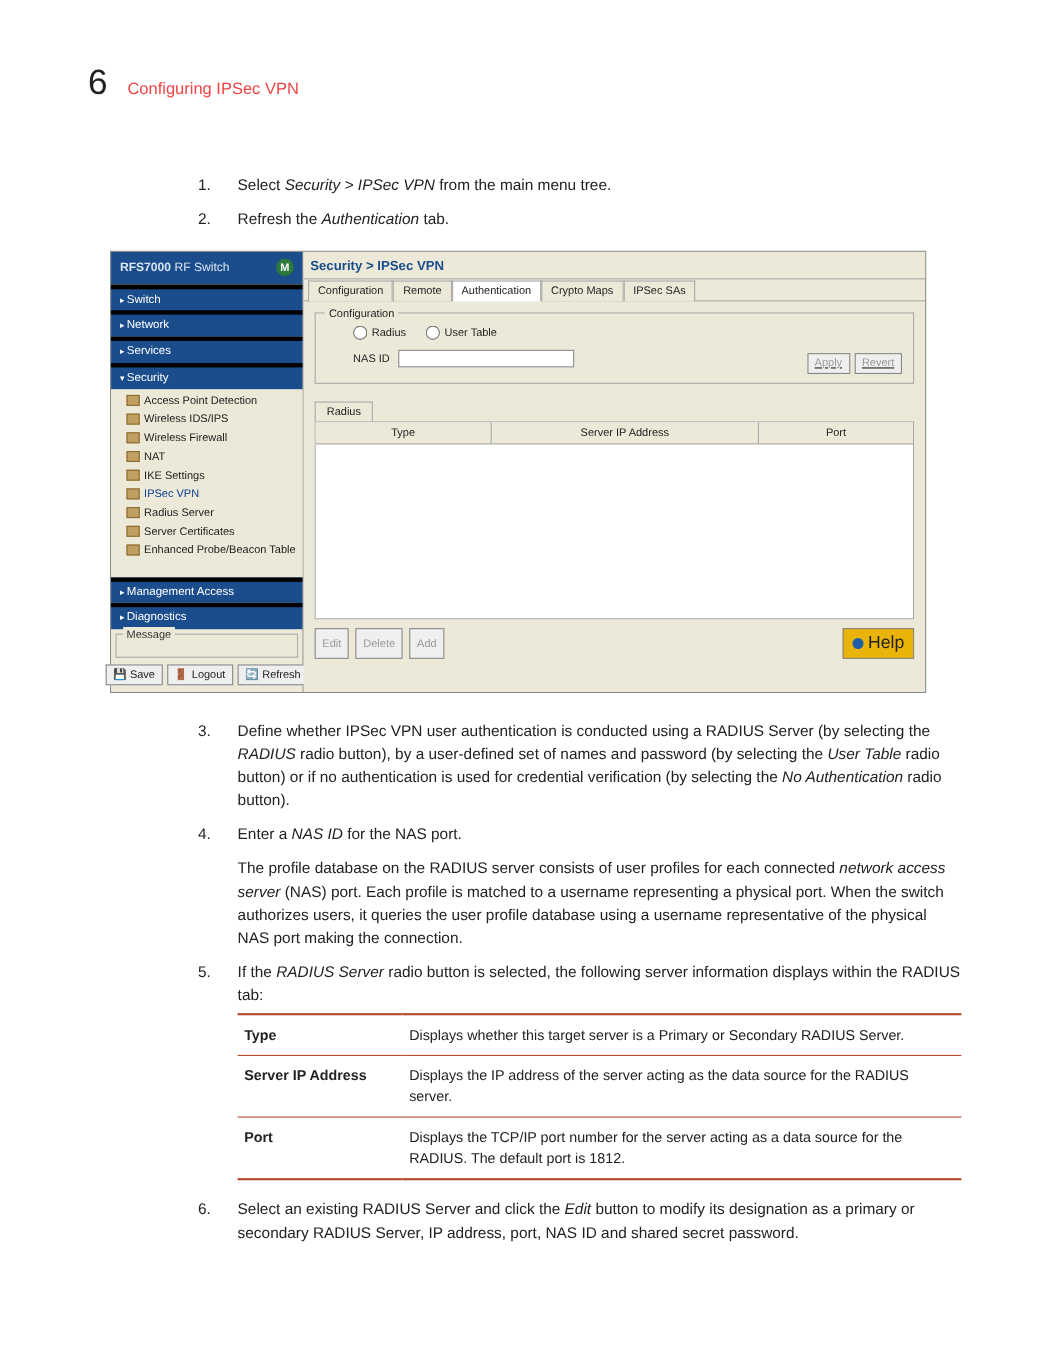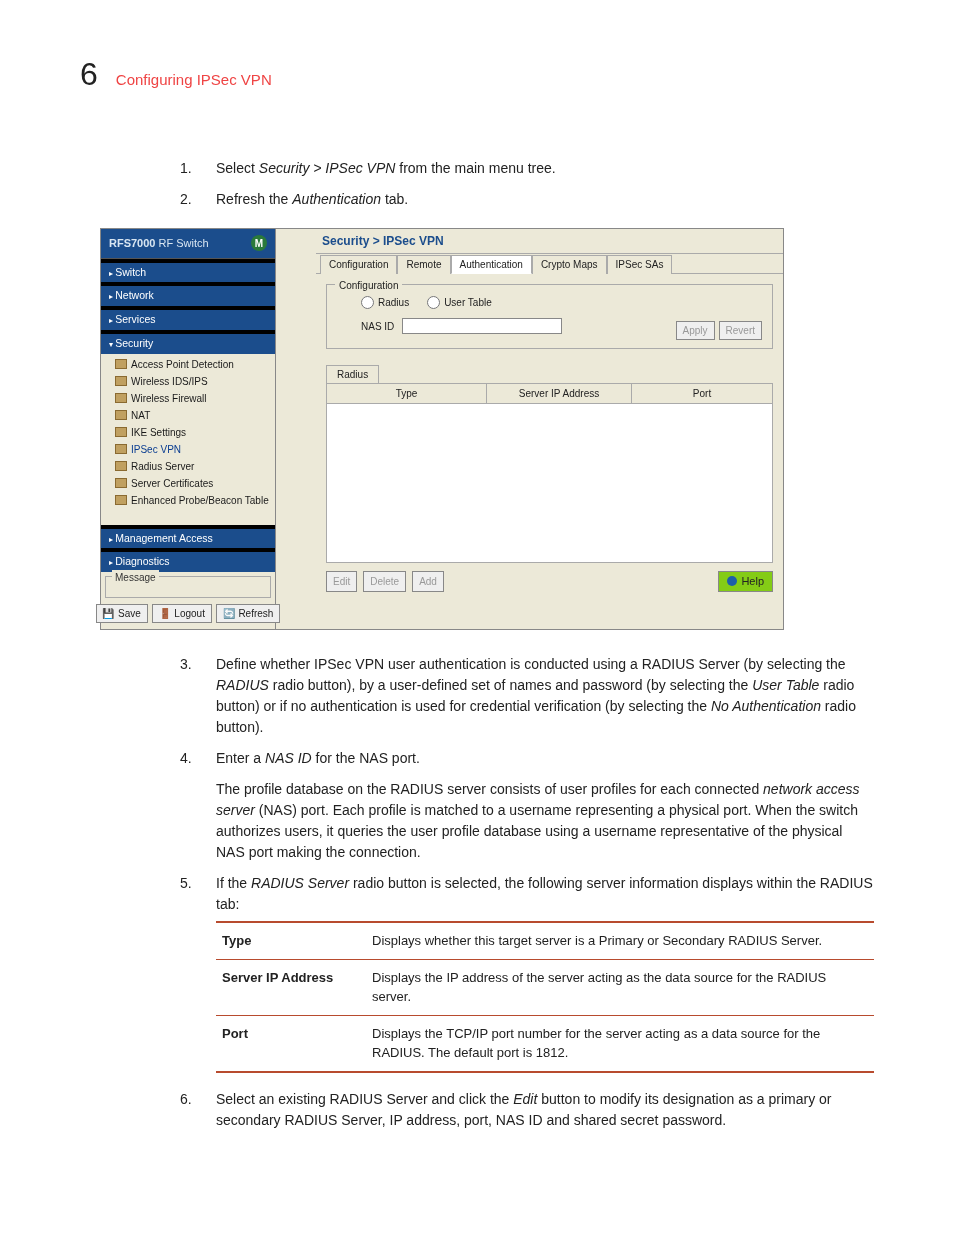--- a/index.html
+++ b/index.html
@@ -23,28 +23,27 @@
   ol.steps { list-style: none; margin-left: 100px; }
   ol.steps > li { display: flex; gap: 18px; margin-bottom: 10px; }
   ol.steps > li .num { width: 18px; flex: 0 0 18px; }
   ol.steps > li .body { flex: 1; }
   ol.steps em { font-style: italic; }
   .para { margin-top: 10px; }
 
   
   .shot {
     margin: 18px 0 24px 20px;
-    width: 684px;
+    width: 742px;
     border: 1px solid #888;
     display: flex;
     font-family: Tahoma, Verdana, sans-serif;
     font-size: 10px;
     color: #222;
     background: #ece9d8;
-    gap: 40px;
   }
   .shot .left {
     width: 175px;
     flex: 0 0 175px;
     border-right: 1px solid #888;
     background: #ece9d8;
     display: flex;
     flex-direction: column;
   }
   .dev-banner {
@@ -133,21 +132,21 @@
     position: absolute; top: -7px; left: 8px;
     background: #ece9d8; padding: 0 4px;
   }
   .radiorow { display: flex; gap: 18px; margin-left: 20px; margin-bottom: 8px; }
   .radiorow label { display: flex; gap: 4px; align-items: center; }
   .radiorow input { margin: 0; }
   .nasrow { display: flex; align-items: center; gap: 8px; margin-left: 20px; }
   .nasrow input[type=text] {
     width: 160px; height: 16px; border: 1px solid #888; background: #fff;
   }
-  .rightbtns { position: absolute; right: 10px; bottom: 8px; display: flex; gap: 4px; }
+  .rightbtns { position: absolute; right: 10px; bottom: 8px; display: flex; gap: 4px; text-decoration: underline; }
   .subtabbar { display: flex; margin: 0 10px; }
   .subtab {
     border: 1px solid #aaa; border-bottom: none;
     padding: 1px 10px; background: #ece9d8;
     font-size: 10px;
   }
   .tablewrap {
     margin: 0 10px; border: 1px solid #aaa; background: #fff;
     height: 180px;
   }
@@ -160,22 +159,22 @@
   }
   .thead .th:nth-child(1){ flex: 0 0 160px; }
   .thead .th:nth-child(2){ flex: 1; }
   .thead .th:nth-child(3){ flex: 0 0 140px; border-right: none; }
   .footerbar {
     display: flex; justify-content: space-between;
     margin: 8px 10px 8px 10px;
   }
   .footerbar .grp { display: flex; gap: 6px; }
   .helpbtn {
-    border: 1px solid #888; background: #84cc16;
-    padding: 1px 8px; font-size: 11px;
+    border: 1px solid #888; background: #eab308;
+    padding: 1px 8px; font-size: 16px;
     display: inline-flex; align-items: center; gap: 4px;
   }
   .helpbtn .dot { width: 10px; height: 10px; background: #1e5fa8; border-radius: 50%; display:inline-block; }
 
   
   .deftable {
     width: 100%;
     border-collapse: collapse;
     margin-top: 6px;
   }

